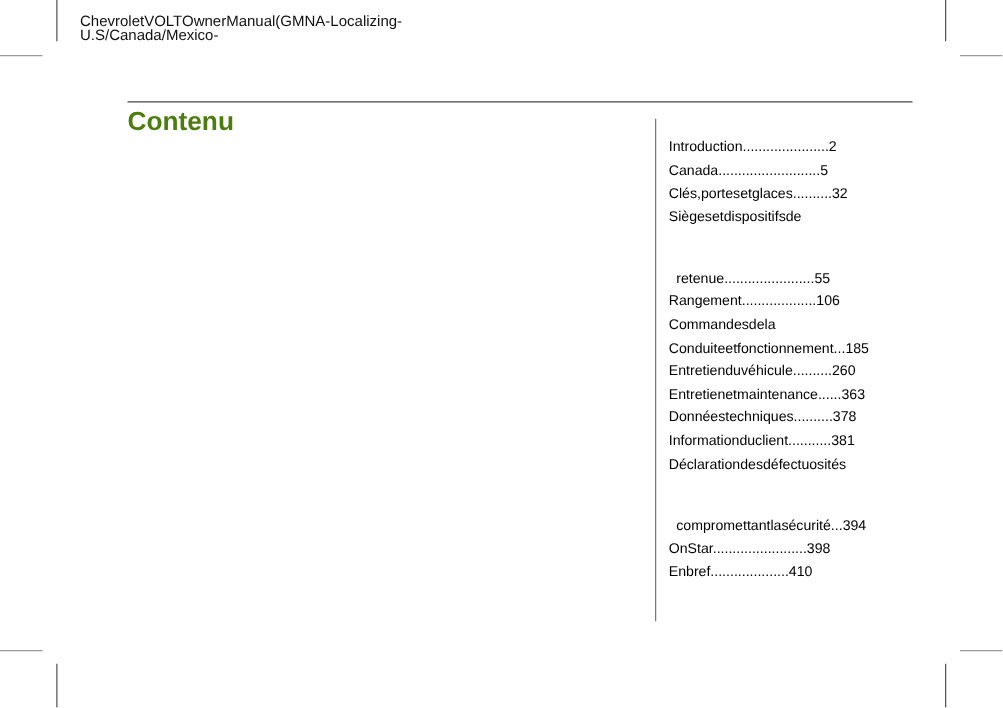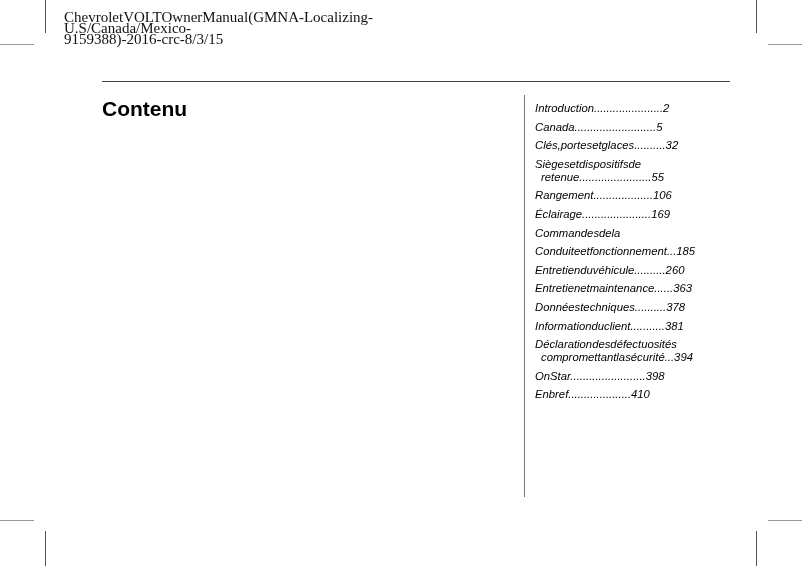--- a/index.html
+++ b/index.html
@@ -1,59 +1,57 @@
 <!DOCTYPE html>
 <html><head>
 <meta charset="utf-8">
 <style>
   html, body { margin:0; padding:0; background:#ffffff; }
   body { width:802px; height:566px; position:relative; overflow:hidden; font-family:"Liberation Sans", sans-serif; color:#000; }
   .crop { position:absolute; background:#555; }
-  .header-note { position:absolute; left:64px; top:12px; font-family:Liberation Serif, serif; font-size:15px; line-height:11px; color:#111; width:340px; }
+  .header-note { position:absolute; left:64px; top:12px; font-family:Liberation Sans, sans-serif; font-size:12px; line-height:11px; color:#111; width:340px; }
   .rule { position:absolute; left:102px; top:81px; width:628px; height:1px; background:#444; }
-  .title { position:absolute; left:102px; top:97px; font-family:"Liberation Sans", sans-serif; font-weight:bold; font-size:21px; color:#000000; }
+  .title { position:absolute; left:102px; top:86px; font-family:"Liberation Sans", sans-serif; font-weight:bold; font-size:21px; color:#4d7c0f; }
   .divider { position:absolute; left:524px; top:95px; width:1px; height:402px; background:#777; }
-  .toc { position:absolute; left:535px; top:102px; width:200px; margin:0; padding:0; list-style:none;font-style:italic; }
+  .toc { position:absolute; left:535px; top:112px; width:200px; margin:0; padding:0; list-style:none; }
   .toc li { font-size:11.3px; line-height:13px; margin-bottom:5.6px; white-space:nowrap; }
-  .toc li .cont { display:block; padding-left:6px; }
+  .toc li .cont { display:block; padding-left:6px;margin-top:36px; }
   .toc li.two .l1 { display:block; }
 </style>
 </head>
 <body>
 
 <div class="crop" style="left:45px;top:0;width:1px;height:33px;"></div>
 <div class="crop" style="left:0;top:44px;width:34px;height:1px;background:#999;"></div>
 <div class="crop" style="left:756px;top:0;width:1px;height:33px;"></div>
 <div class="crop" style="left:768px;top:44px;width:34px;height:1px;background:#999;"></div>
 <div class="crop" style="left:0;top:520px;width:34px;height:1px;background:#999;"></div>
 <div class="crop" style="left:45px;top:531px;width:1px;height:35px;"></div>
 <div class="crop" style="left:768px;top:520px;width:34px;height:1px;background:#999;"></div>
 <div class="crop" style="left:756px;top:531px;width:1px;height:35px;"></div>
 
 <div class="header-note">
   <div>ChevroletVOLTOwnerManual(GMNA-Localizing-U.S/Canada/Mexico-</div>
-  <div>9159388)-2016-crc-8/3/15</div>
 </div>
 
 <div class="rule"></div>
 
 <div class="title">Contenu</div>
 
 <div class="divider"></div>
 
 <ul class="toc">
   <li><span>Introduction......................2</span></li>
   <li><span>Canada..........................5</span></li>
   <li><span>Clés,portesetglaces..........32</span></li>
   <li class="two">
       <span class="l1">Sièges­etdispositifsde</span>
       <span class="cont">retenue.......................55</span>
     </li>
   <li><span>Rangement...................106</span></li>
-  <li><span>Éclairage......................169</span></li>
   <li class="two">
       <span class="l1">Commandesdela</span>
     </li>
   <li><span>Conduiteetfonctionnement...185</span></li>
   <li><span>Entretienduvéhicule..........260</span></li>
   <li><span>Entretienetmaintenance......363</span></li>
   <li><span>Donnéestechniques..........378</span></li>
   <li><span>Informationduclient...........381</span></li>
   <li class="two">
       <span class="l1">Déclarationdesdéfectuosités</span>

